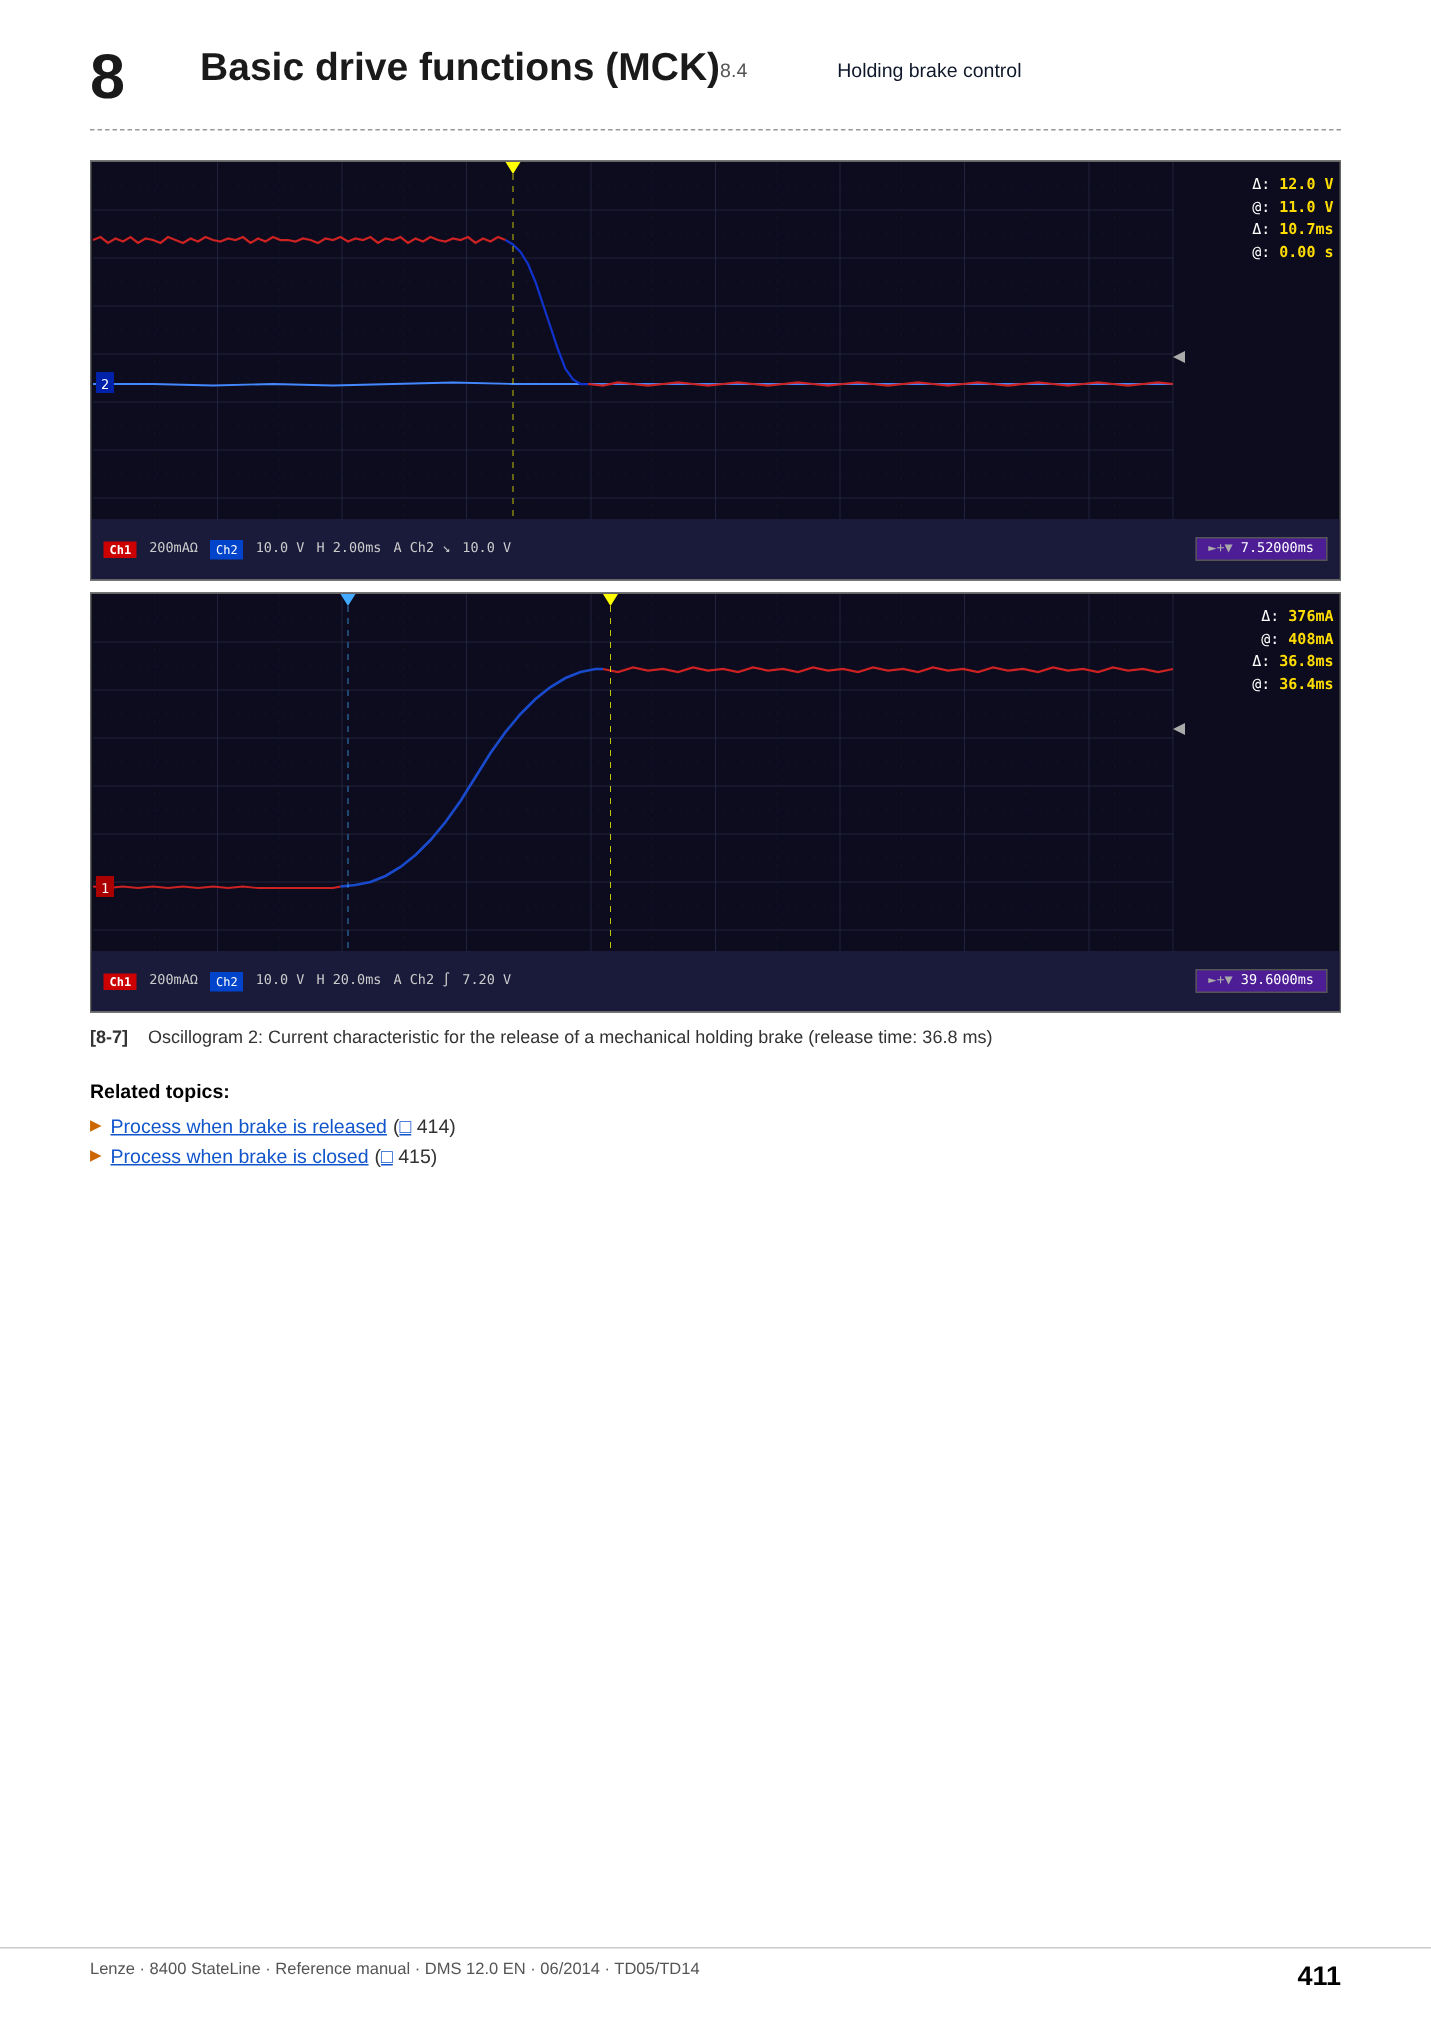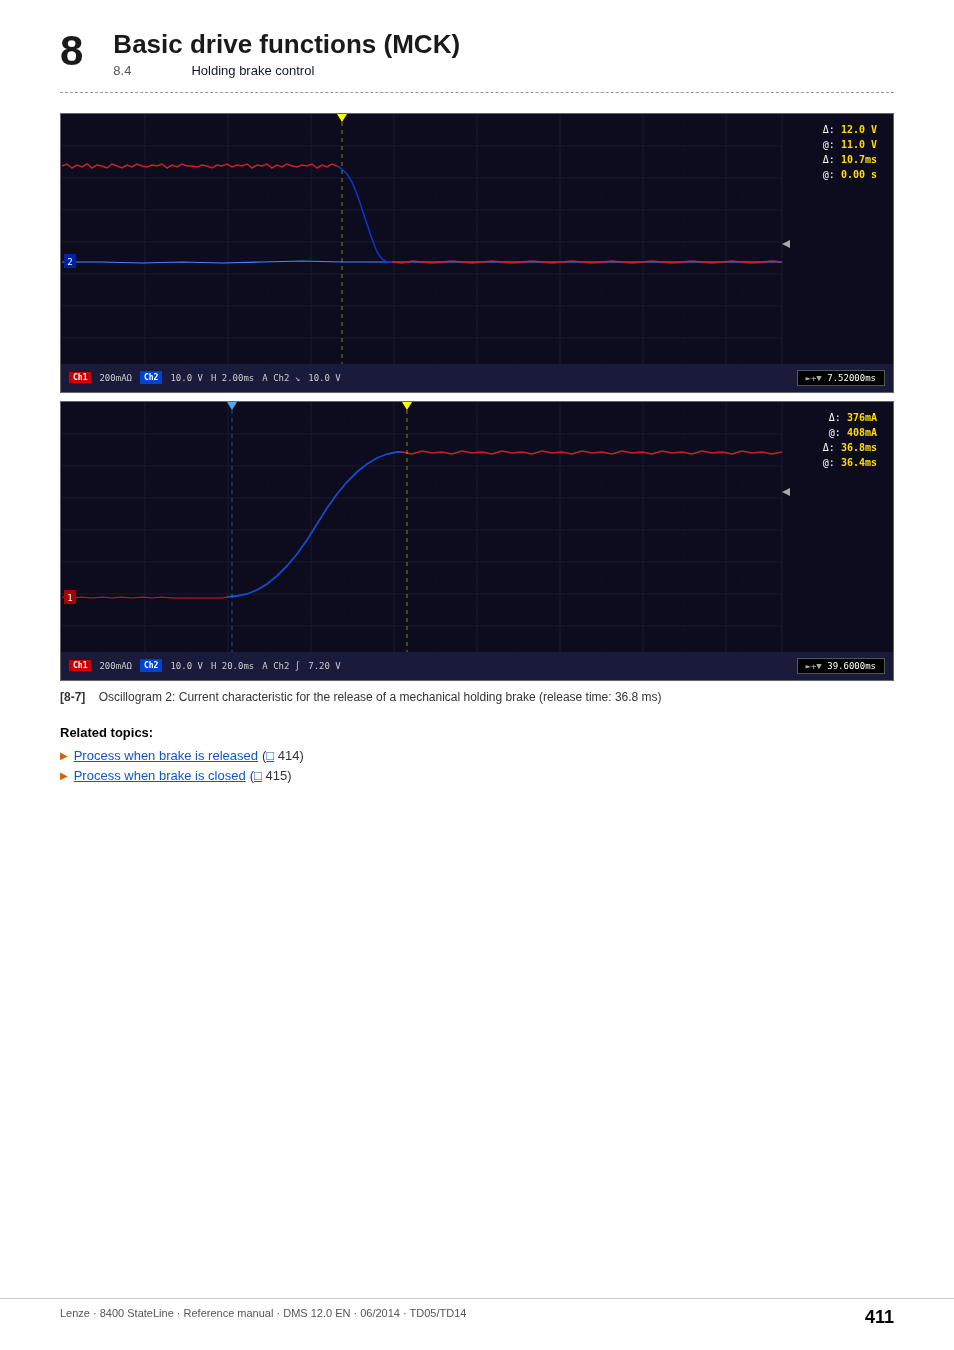--- a/index.html
+++ b/index.html
@@ -25,21 +25,22 @@
     }
     .chapter-number {
       font-size: 42px;
       font-weight: bold;
       color: #1a1a1a;
       margin-right: 30px;
       line-height: 1;
     }
     .chapter-title-block {
       display: flex;
-      flex-direction: column;
+      flex-direction: row;
+      margin-left: 20px;
     }
     .chapter-title {
       font-size: 26px;
       font-weight: bold;
       color: #1a1a1a;
       line-height: 1.1;
     }
     .chapter-section {
       font-size: 13px;
       font-weight: normal;
@@ -114,39 +115,39 @@
       height: 280px;
       border: 1px solid #666;
       background: #0a0a18;
       overflow: hidden;
       margin-bottom: 8px;
     }
 
     
     .osc-stats {
       position: absolute;
-      right: 16px;
+      right: 4px;
       top: 8px;
       color: #fff;
       font-size: 10px;
       font-family: monospace;
       line-height: 1.5;
       text-align: right;
       z-index: 10;
     }
     .osc-stats .delta { color: #fff; }
     .osc-stats .val { color: #ffdd00; font-weight: bold; }
 
     
     .osc-bottom-bar {
       position: absolute;
       bottom: 0;
       left: 0;
       right: 0;
-      height: 28px;
+      height: 40px;
       background: #1a1a3a;
       display: flex;
       align-items: center;
       padding: 0 8px;
       font-size: 9px;
       color: #ccc;
       font-family: monospace;
       gap: 8px;
     }
     .osc-ch1-badge {
@@ -154,28 +155,28 @@
       color: #fff;
       padding: 1px 4px;
       font-size: 8px;
       font-weight: bold;
     }
     .osc-ch2-badge {
       background: #0044cc;
       color: #fff;
       padding: 2px 4px;
       font-size: 8px;
-      font-weight: bold;
+      font-weight: normal;
     }
     .osc-center-label {
       flex: 1;
       text-align: center;
     }
     .osc-trigger-label {
-      background: #000000;
+      background: #4c1d95;
       border: 1px solid #555;
       padding: 2px 8px;
       font-size: 9px;
       color: #fff;
     }
   </style>
 </head>
 <body>
 
 <div class="page-container">

